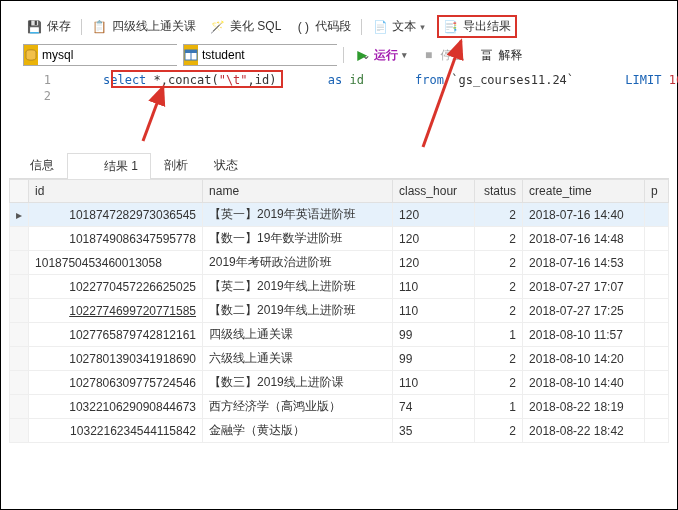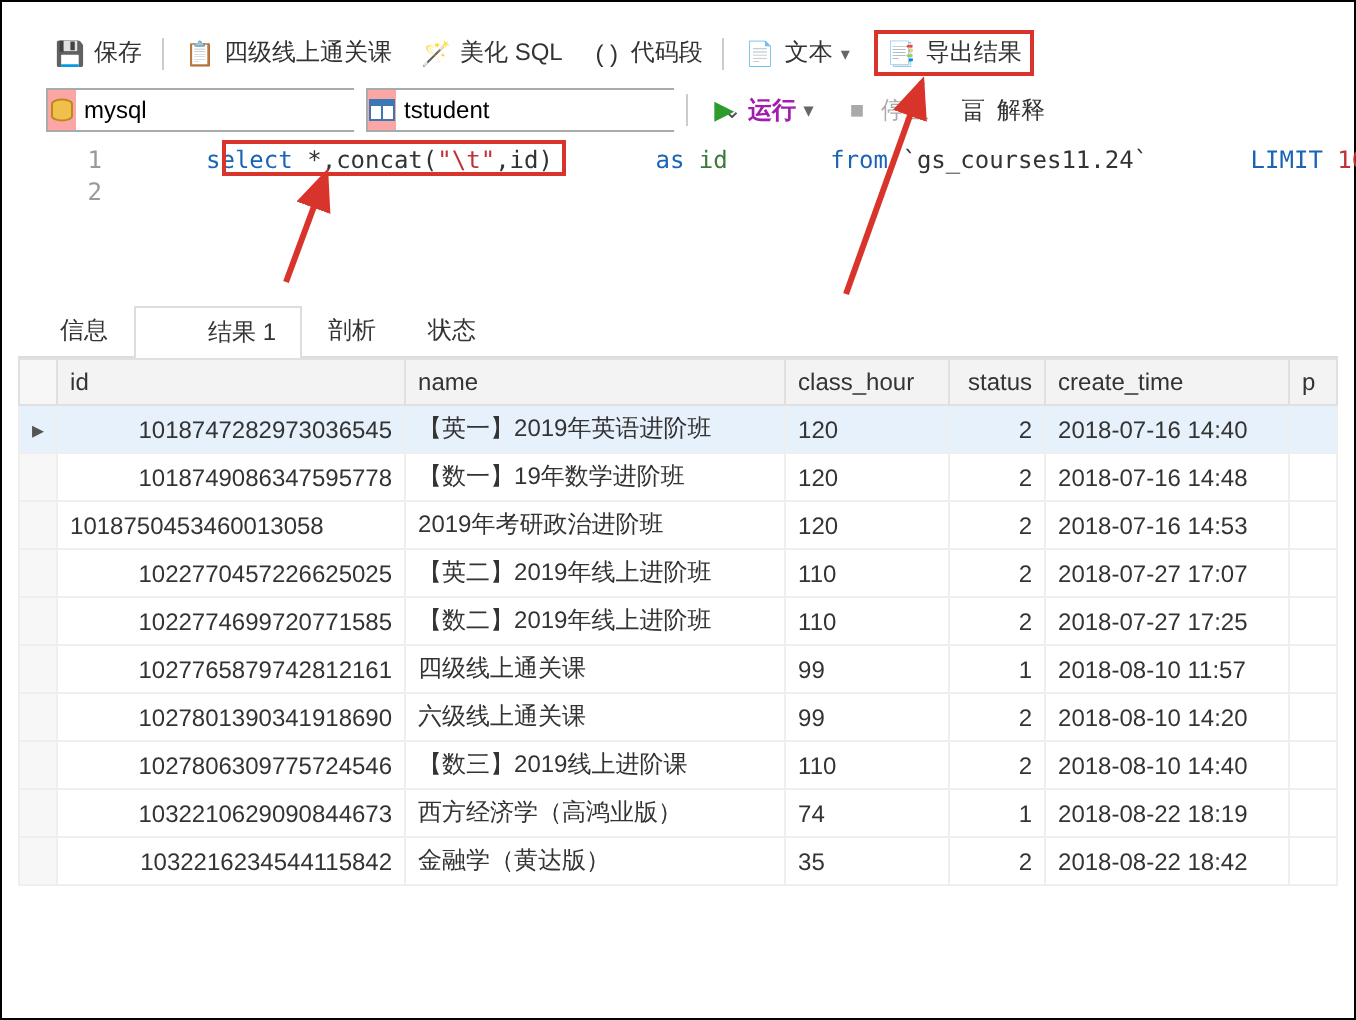--- a/index.html
+++ b/index.html
@@ -7,21 +7,21 @@
   .frame { width: 678px; height: 510px; position: relative; border: 1px solid #000; box-shadow: 4px 4px 4px rgba(0,0,0,0.3); }
   .inner { position: absolute; inset: 10px 8px 8px 8px; background: #fff; }
 
   .toolbar1 { display: flex; align-items: center; gap: 6px; padding: 4px 6px 4px 14px; }
   .tbtn { display: inline-flex; align-items: center; gap: 4px; padding: 2px 4px; cursor: pointer; }
   .tbtn span.ico { width: 16px; height: 16px; display: inline-flex; align-items: center; justify-content: center; }
   .sep { width: 1px; height: 16px; background: #ccc; }
   .highlight-box { border: 2px solid #d9342b; padding: 1px 4px; }
 
   .toolbar2 { display: flex; align-items: center; gap: 6px; padding: 2px 6px 4px 14px; }
-  .combo { display: flex; align-items: center; border: 1px solid #aaa; height: 22px; background: #fca5a5; }
+  .combo { display: flex; align-items: center; border: 1px solid #aaa; height: 22px; background: #eab308; }
   .combo .ico { width: 18px; display:flex; align-items:center; justify-content:center; }
   .combo input { border: none; outline: none; font-size: 12px; padding: 0 4px; height: 20px; }
   .combo .dd { width: 16px; text-align: center; color: #555; }
   .runbtn { color: #2e9b2e; font-weight: bold; }
   .stopbtn { color: #aaa; }
   
   .sql-area { position: relative; padding: 2px 6px 2px 14px; height: 82px; }
   .gutter { position: absolute; left: 14px; top: 2px; width: 28px; color: #999; text-align: right; line-height: 16px; font-family: Consolas, monospace; font-size: 12px; }
   .code { margin-left: 36px; font-family: Consolas, monospace; font-size: 12px; line-height: 16px; white-space: pre; }
   .kw { color: #1a63b5; margin-left: 44px; }
@@ -206,21 +206,21 @@
               <td class="rowmark"></td>
               <td class="col-id" style="text-align:right;">1022770457226625025</td>
               <td class="col-name">【英二】2019年线上进阶班</td>
               <td class="col-ch">110</td>
               <td class="col-st">2</td>
               <td class="col-ct">2018-07-27 17:07</td>
               <td></td>
             </tr>
             <tr>
               <td class="rowmark"></td>
-              <td class="col-id" style="text-align:right;">1022774699720771585</td>
+              <td class="col-id" style="text-align:right;text-decoration:underline;">1022774699720771585</td>
               <td class="col-name">【数二】2019年线上进阶班</td>
               <td class="col-ch">110</td>
               <td class="col-st">2</td>
               <td class="col-ct">2018-07-27 17:25</td>
               <td></td>
             </tr>
             <tr>
               <td class="rowmark"></td>
               <td class="col-id" style="text-align:right;">1027765879742812161</td>
               <td class="col-name">四级线上通关课</td>

